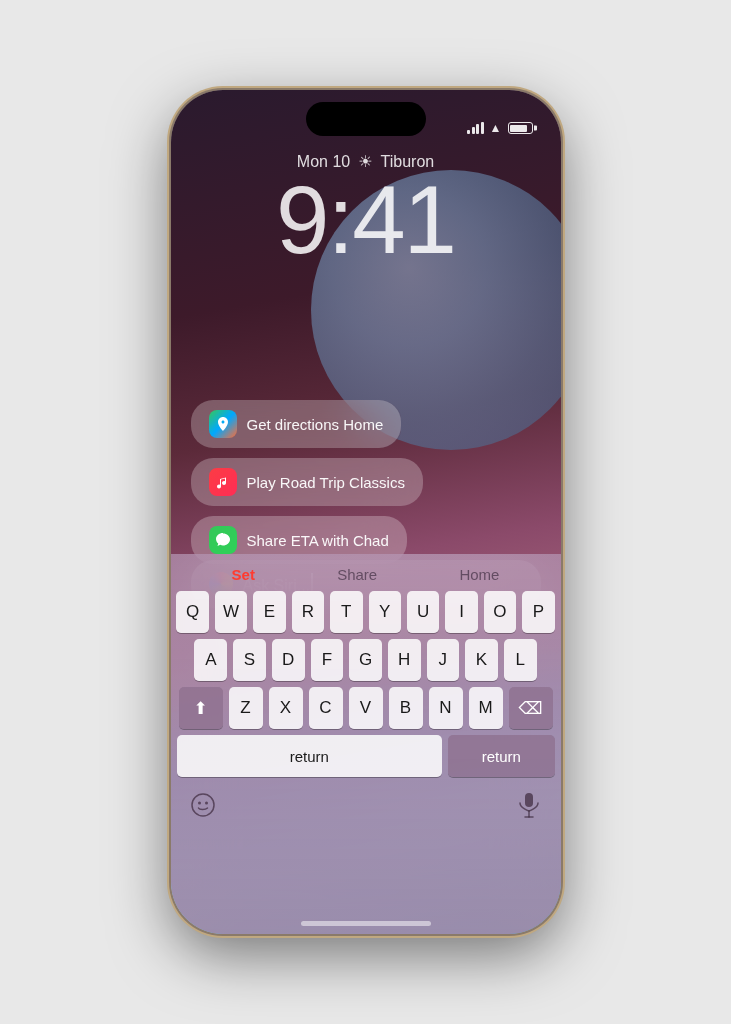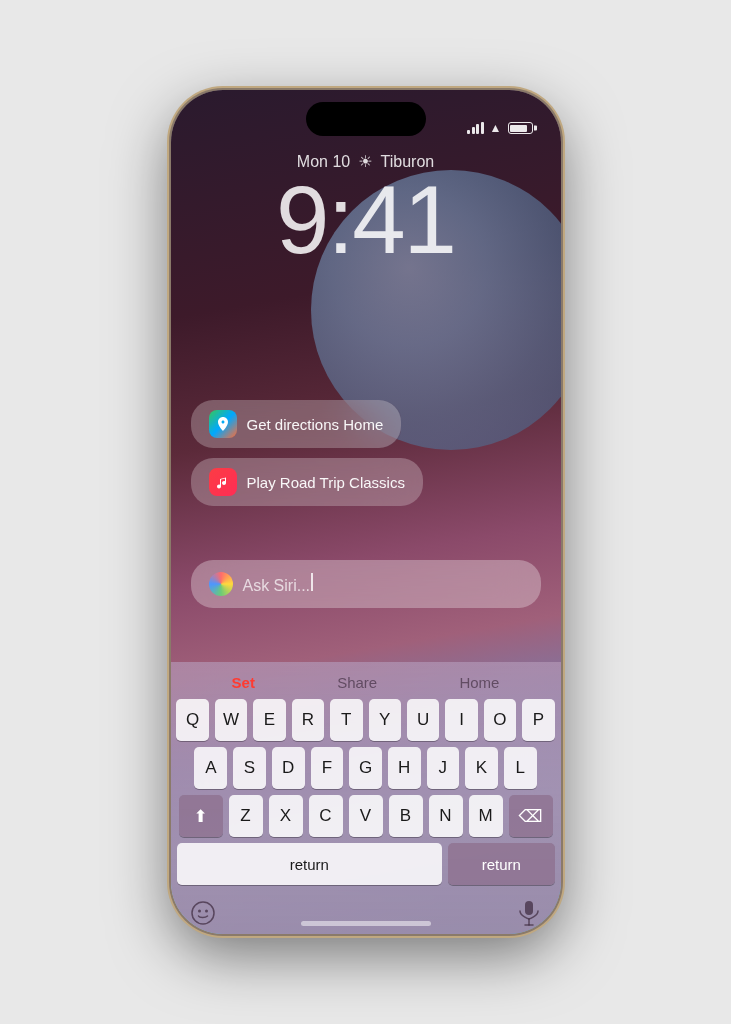--- a/index.html
+++ b/index.html
@@ -267,21 +267,21 @@
     @keyframes blink {
       50% { opacity: 0; }
     }
 
     
     .keyboard-area {
       position: absolute;
       bottom: 0;
       left: 0;
       right: 0;
-      height: 272px;
+      height: 380px;
       background: linear-gradient(180deg, rgba(180,150,180,0.7) 0%, rgba(160,140,170,0.85) 100%);
       backdrop-filter: blur(30px);
       border-radius: 0 0 52px 52px;
     }
 
     
     .siri-modes {
       display: flex;
       justify-content: space-around;
       padding: 8px 20px 4px;
@@ -435,20 +435,28 @@
 
       <div class="suggestion-pill">
         <div class="suggestion-icon icon-music">
           <svg width="18" height="18" viewBox="0 0 18 18" fill="none">
             <path d="M7 13.5c0 1.1-.9 2-2 2s-2-.9-2-2 .9-2 2-2c.4 0 .7.1 1 .3V6l6-1.5v5.5c0 1.1-.9 2-2 2s-2-.9-2-2 .9-2 2-2c.4 0 .7.1 1 .3V5.5L7 6.5v7z" fill="white"></path>
           </svg>
         </div>
         <span class="suggestion-text">Play Road Trip Classics</span>
       </div>
 
+      <div class="suggestion-pill">
+        <div class="suggestion-icon icon-messages">
+          <svg width="18" height="18" viewBox="0 0 18 18" fill="none">
+            <path d="M9 2C5.13 2 2 4.69 2 8c0 1.82.87 3.45 2.24 4.57L3.5 15l2.74-1.2C7.06 14.25 8 14.5 9 14.5c3.87 0 7-2.69 7-6s-3.13-6-7-6z" fill="white"></path>
+          </svg>
+        </div>
+        <span class="suggestion-text">Share ETA with Chad</span>
+      </div>
     </div>
 
     <div class="siri-input-container">
       <div class="siri-input">
         <div class="siri-orb"></div>
         <span class="siri-placeholder">
           <span>Ask Siri...</span><span class="cursor"></span>
         </span>
       </div>
     </div>

